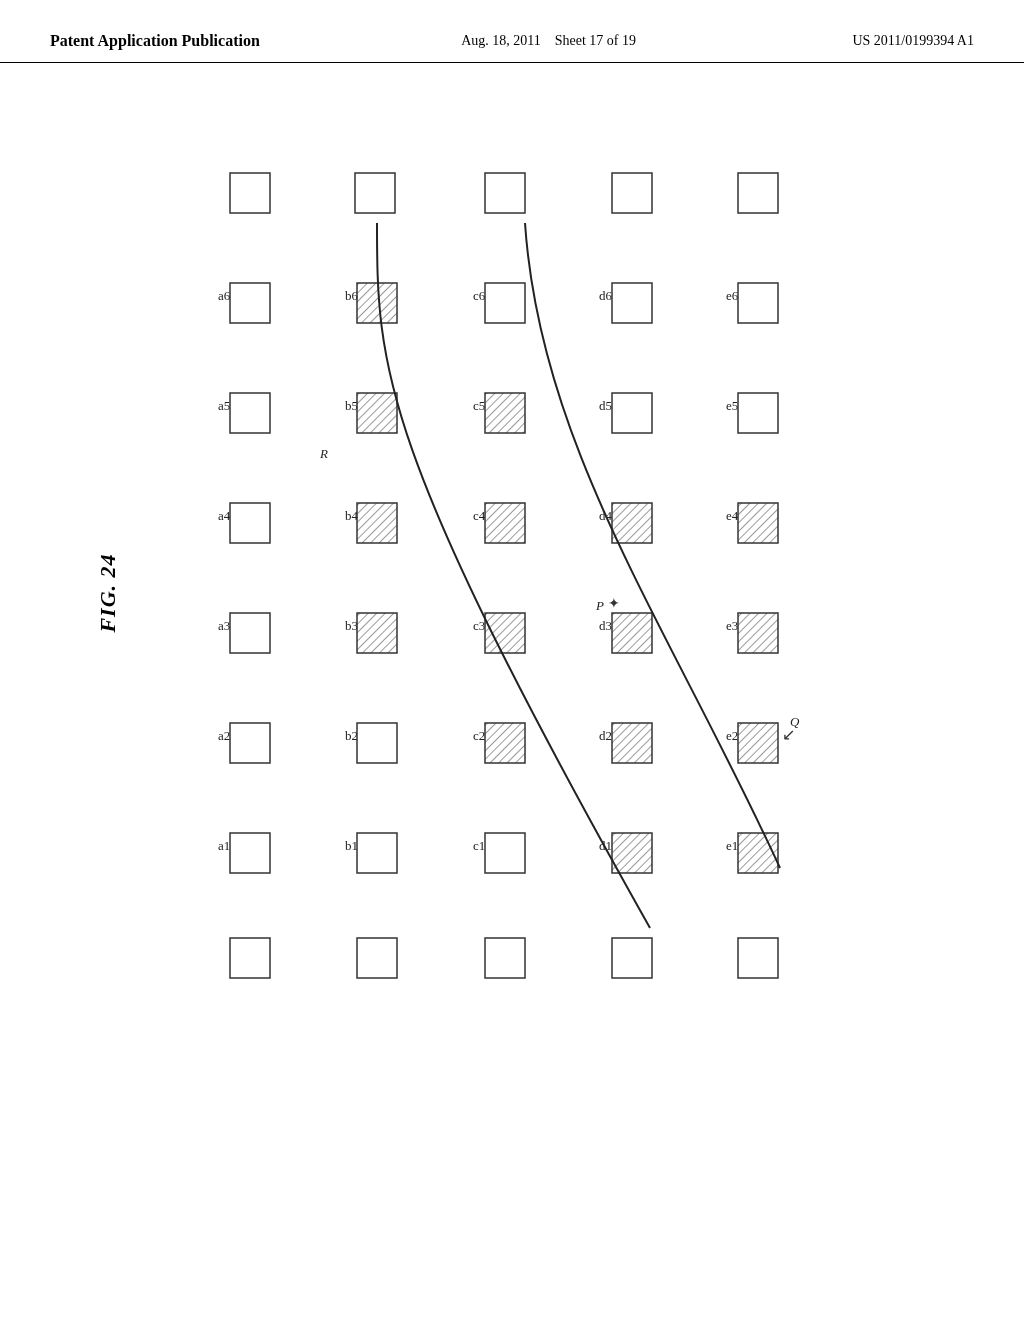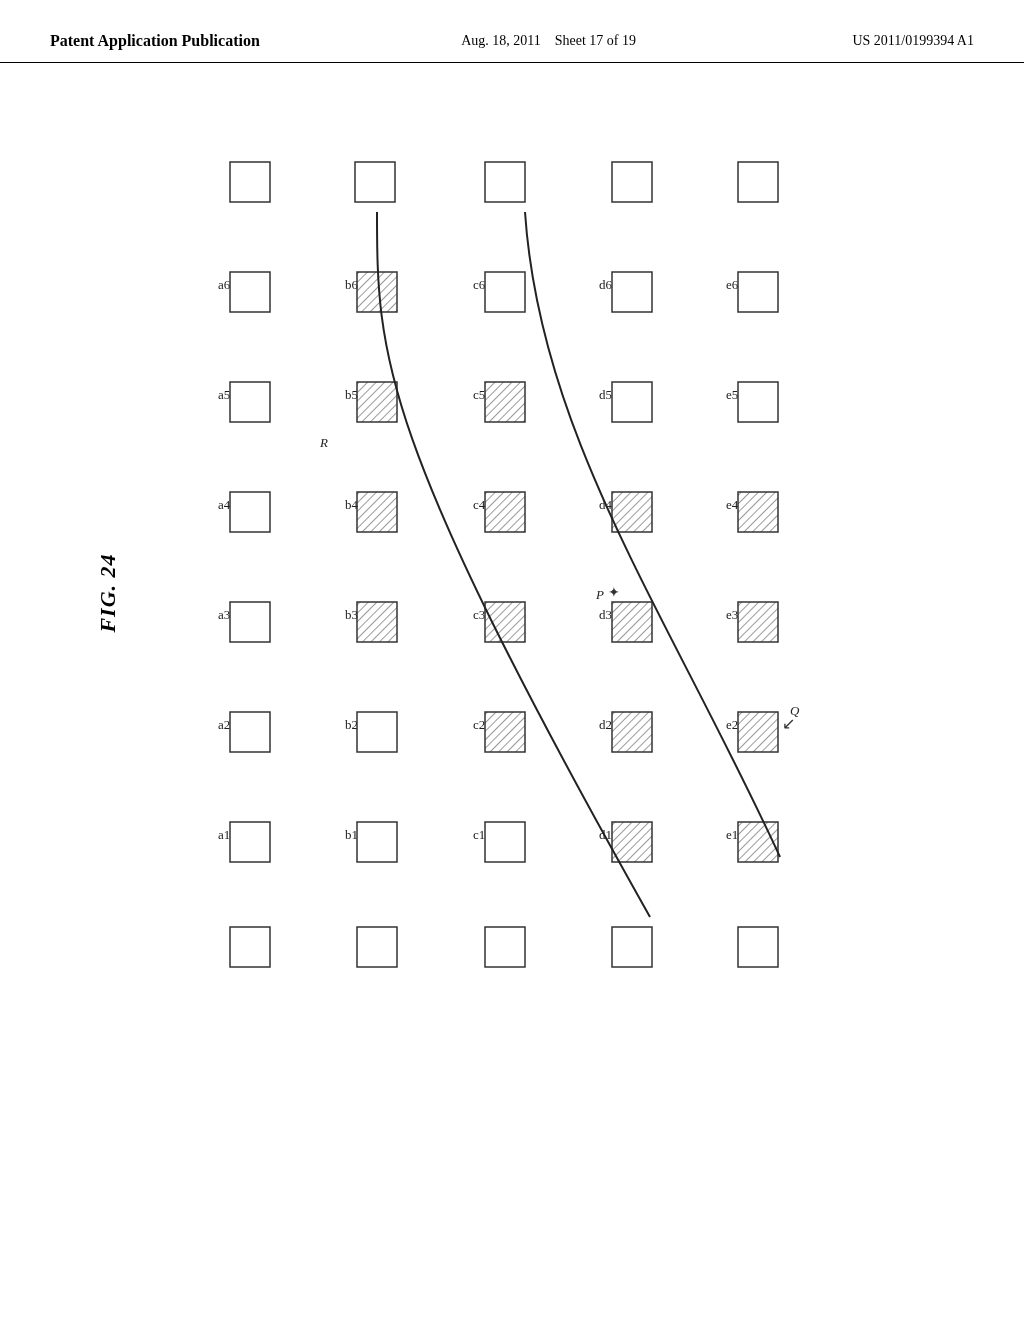--- a/index.html
+++ b/index.html
@@ -47,21 +47,21 @@
       font-weight: bold;
       transform: rotate(-90deg);
       transform-origin: center center;
       letter-spacing: 1px;
     }
 
     
     .diagram-container {
       position: absolute;
       left: 120px;
-      top: 137px;
+      top: 148px;
       width: 790px;
       height: 1060px;
       text-align: right;
     }
 
     svg.diagram {
       width: 100%;
       height: 100%;
     }
 

